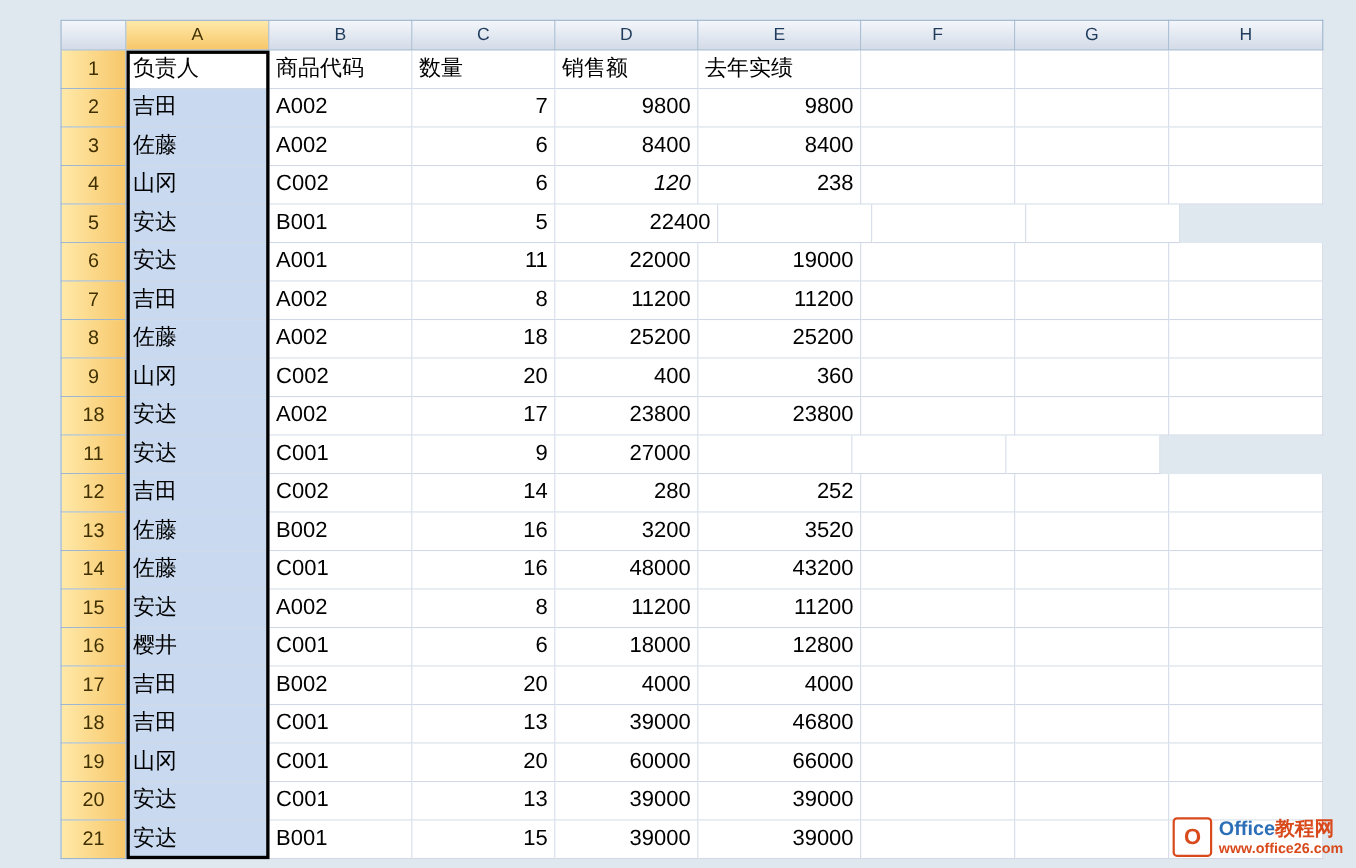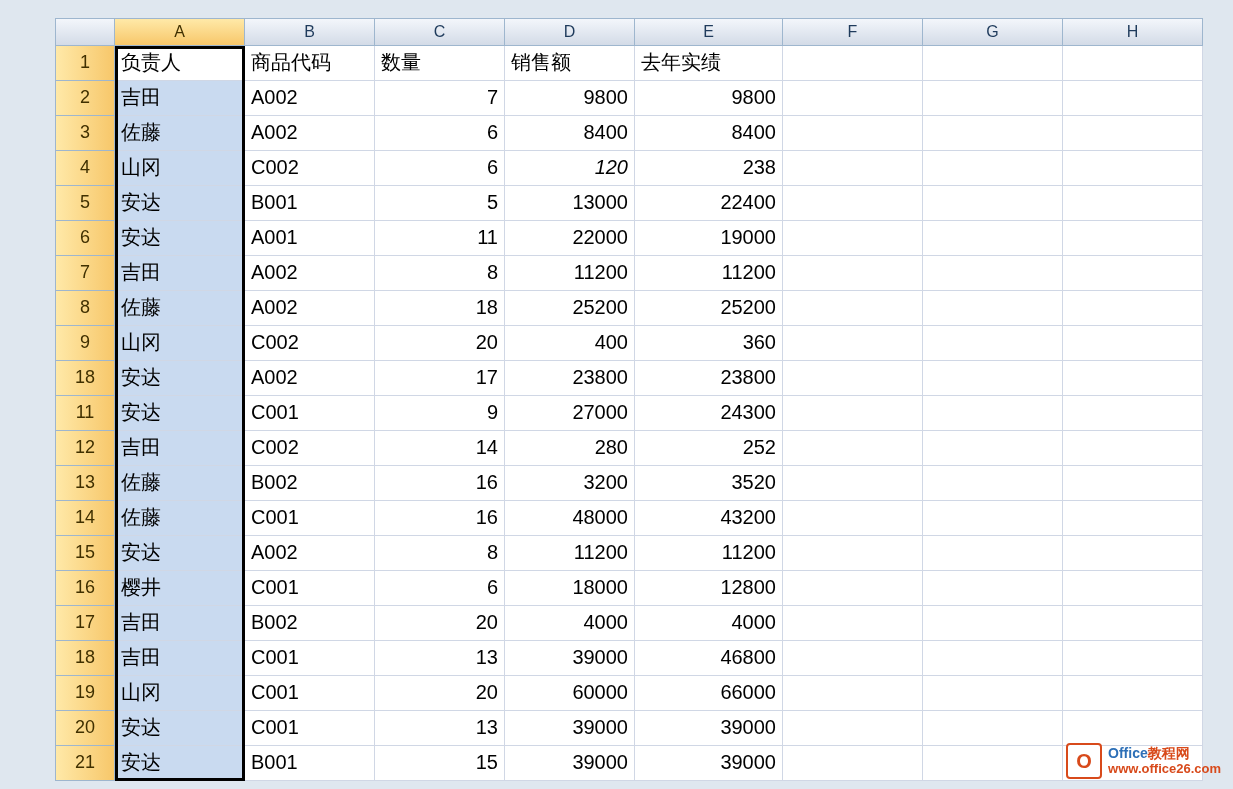--- a/index.html
+++ b/index.html
@@ -125,21 +125,21 @@
     border-radius: 4px;
     display: flex;
     align-items: center;
     justify-content: center;
     color: #d84a1b;
     font-weight: bold;
     font-size: 20px;
     background: #fff;
   }
   .wm-text { line-height: 1.1; }
-  .wm-line1 { color: #2c6fb7; font-size: 14px; font-weight: bold; }
+  .wm-line1 { color: #2c6fb7; font-size: 18px; font-weight: bold; }
   .wm-line1 .cn { color: #d84a1b; }
   .wm-line2 { color: #d84a1b; font-size: 13px; font-weight: bold; }
 </style>
 </head>
 <body>
 
 <div class="sheet-wrap">
 
   <div class="corner"></div>
 
@@ -216,21 +216,20 @@
         <div class="cell num" style="width: 130px; font-style: italic;">120</div>
         <div class="cell num" style="width: 148px;">238</div>
         <div class="cell txt" style="width: 140px;"></div>
         <div class="cell txt" style="width: 140px;"></div>
         <div class="cell txt" style="width: 140px;"></div>
       </div>
       <div class="row">
         <div class="cell txt selA" style="width: 130px;">安达</div>
         <div class="cell txt" style="width: 130px;">B001</div>
         <div class="cell num" style="width: 130px;">5</div>
-        <div class="cell num" style="width: 130px;">13000</div>
         <div class="cell num" style="width: 148px;">22400</div>
         <div class="cell txt" style="width: 140px;"></div>
         <div class="cell txt" style="width: 140px;"></div>
         <div class="cell txt" style="width: 140px;"></div>
       </div>
       <div class="row">
         <div class="cell txt selA" style="width: 130px;">安达</div>
         <div class="cell txt" style="width: 130px;">A001</div>
         <div class="cell num" style="width: 130px;">11</div>
         <div class="cell num" style="width: 130px;">22000</div>
@@ -277,21 +276,20 @@
         <div class="cell num" style="width: 148px;">23800</div>
         <div class="cell txt" style="width: 140px;"></div>
         <div class="cell txt" style="width: 140px;"></div>
         <div class="cell txt" style="width: 140px;"></div>
       </div>
       <div class="row">
         <div class="cell txt selA" style="width: 130px;">安达</div>
         <div class="cell txt" style="width: 130px;">C001</div>
         <div class="cell num" style="width: 130px;">9</div>
         <div class="cell num" style="width: 130px;">27000</div>
-        <div class="cell num" style="width: 148px;">24300</div>
         <div class="cell txt" style="width: 140px;"></div>
         <div class="cell txt" style="width: 140px;"></div>
         <div class="cell txt" style="width: 140px;"></div>
       </div>
       <div class="row">
         <div class="cell txt selA" style="width: 130px;">吉田</div>
         <div class="cell txt" style="width: 130px;">C002</div>
         <div class="cell num" style="width: 130px;">14</div>
         <div class="cell num" style="width: 130px;">280</div>
         <div class="cell num" style="width: 148px;">252</div>

